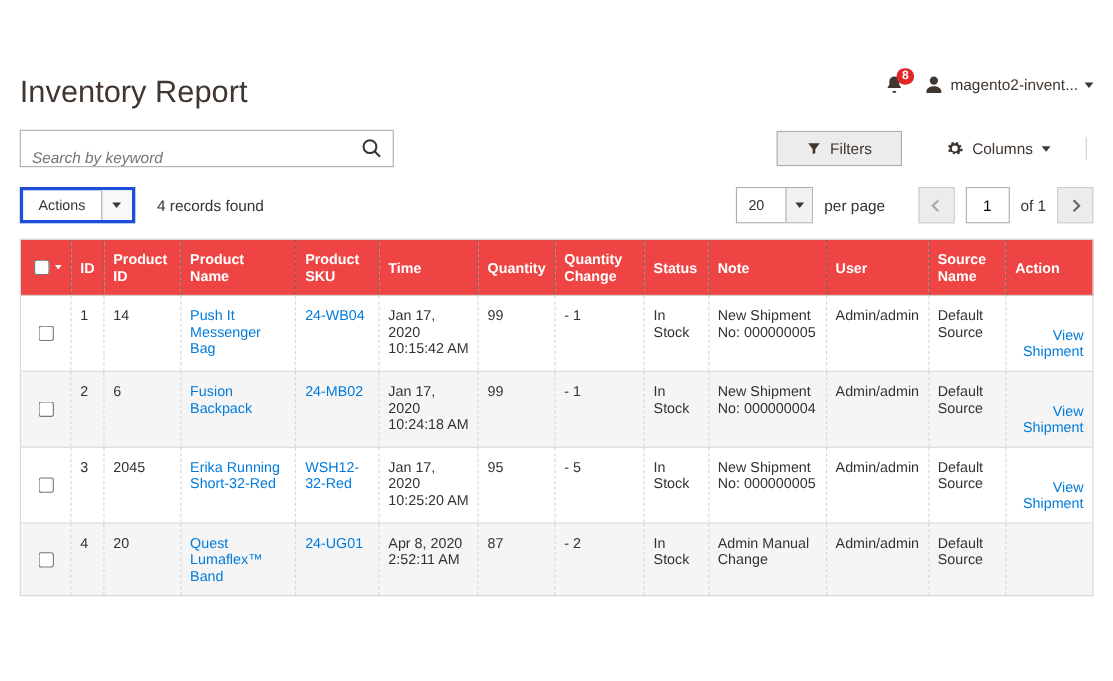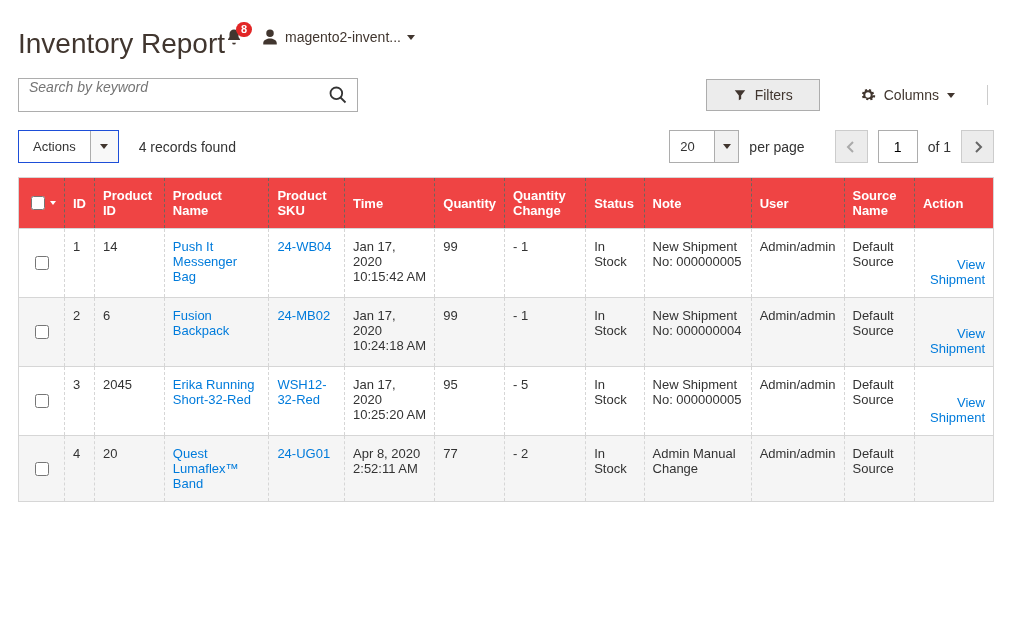--- a/index.html
+++ b/index.html
@@ -6,24 +6,25 @@
   body {
     margin: 0;
     font-family: -apple-system, BlinkMacSystemFont, "Segoe UI", Helvetica, Arial, sans-serif;
     background: #fff;
     color: #333;
     font-size: 13px;
   }
   .page { padding: 0 18px 18px 18px; width: 1012px; }
   .header-row {
     display: flex;
-    justify-content: flex-start;
+    justify-content: space-between;
     align-items: flex-start;
     padding-top: 28px;
     margin-bottom: 18px;
+    margin-top: 40px;
   }
   h1 {
     font-size: 28px;
     font-weight: 400;
     color: #41362f;
     margin: 0;
   }
   .header-right {
     display: flex;
     align-items: center;
@@ -45,21 +46,21 @@
   }
   .user-wrap { display: flex; align-items: center; gap: 6px; cursor: pointer; }
   .toolbar-row {
     display: flex;
     justify-content: space-between;
     align-items: center;
     margin-bottom: 18px;
   }
   .search-box {
     display: flex;
-    align-items: flex-start;
+    align-items: flex-end;
     border: 1px solid #adadad;
     width: 340px;
     height: 34px;
   }
   .search-box input {
     flex: 1;
     border: none;
     outline: none;
     padding: 0 10px;
     font-size: 14px;
@@ -87,21 +88,21 @@
   .sep { width:1px; height:20px; background:#ccc; margin:0 6px; }
   .row2 {
     display: flex;
     justify-content: space-between;
     align-items: center;
     margin-bottom: 14px;
   }
   .row2-left { display: flex; align-items: center; gap: 20px; }
   .actions-dd {
     display: flex; align-items: stretch;
-    border: 1px solid #1d4ed8;
+    border: 3px solid #1d4ed8;
     height: 33px;
   }
   .actions-dd .lbl { padding: 0 14px; display:flex; align-items:center; font-size:13px; }
   .actions-dd .caret-box {
     border-left: 1px solid #adadad;
     width: 28px;
     background:#f8f8f8;
     display:flex; align-items:center; justify-content:center;
   }
   .records-found { font-size: 14px; color: #333; }
@@ -330,21 +331,21 @@
           <td>Default Source</td>
           <td class="action-cell"><a class="link">View Shipment</a></td>
         </tr>
         <tr>
           <td style="text-align:center;vertical-align:middle"><input type="checkbox" class="cb" style=""></td>
           <td>4</td>
           <td>20</td>
           <td><a class="link">Quest Lumaflex™ Band</a></td>
           <td><a class="link">24-UG01</a></td>
           <td>Apr 8, 2020 2:52:11 AM</td>
-          <td>77</td>
+          <td>87</td>
           <td>- 2</td>
           <td>In Stock</td>
           <td>Admin Manual Change</td>
           <td>Admin/admin</td>
           <td>Default Source</td>
           <td class="action-cell"></td>
         </tr>
       </tbody>
   </table>
 

